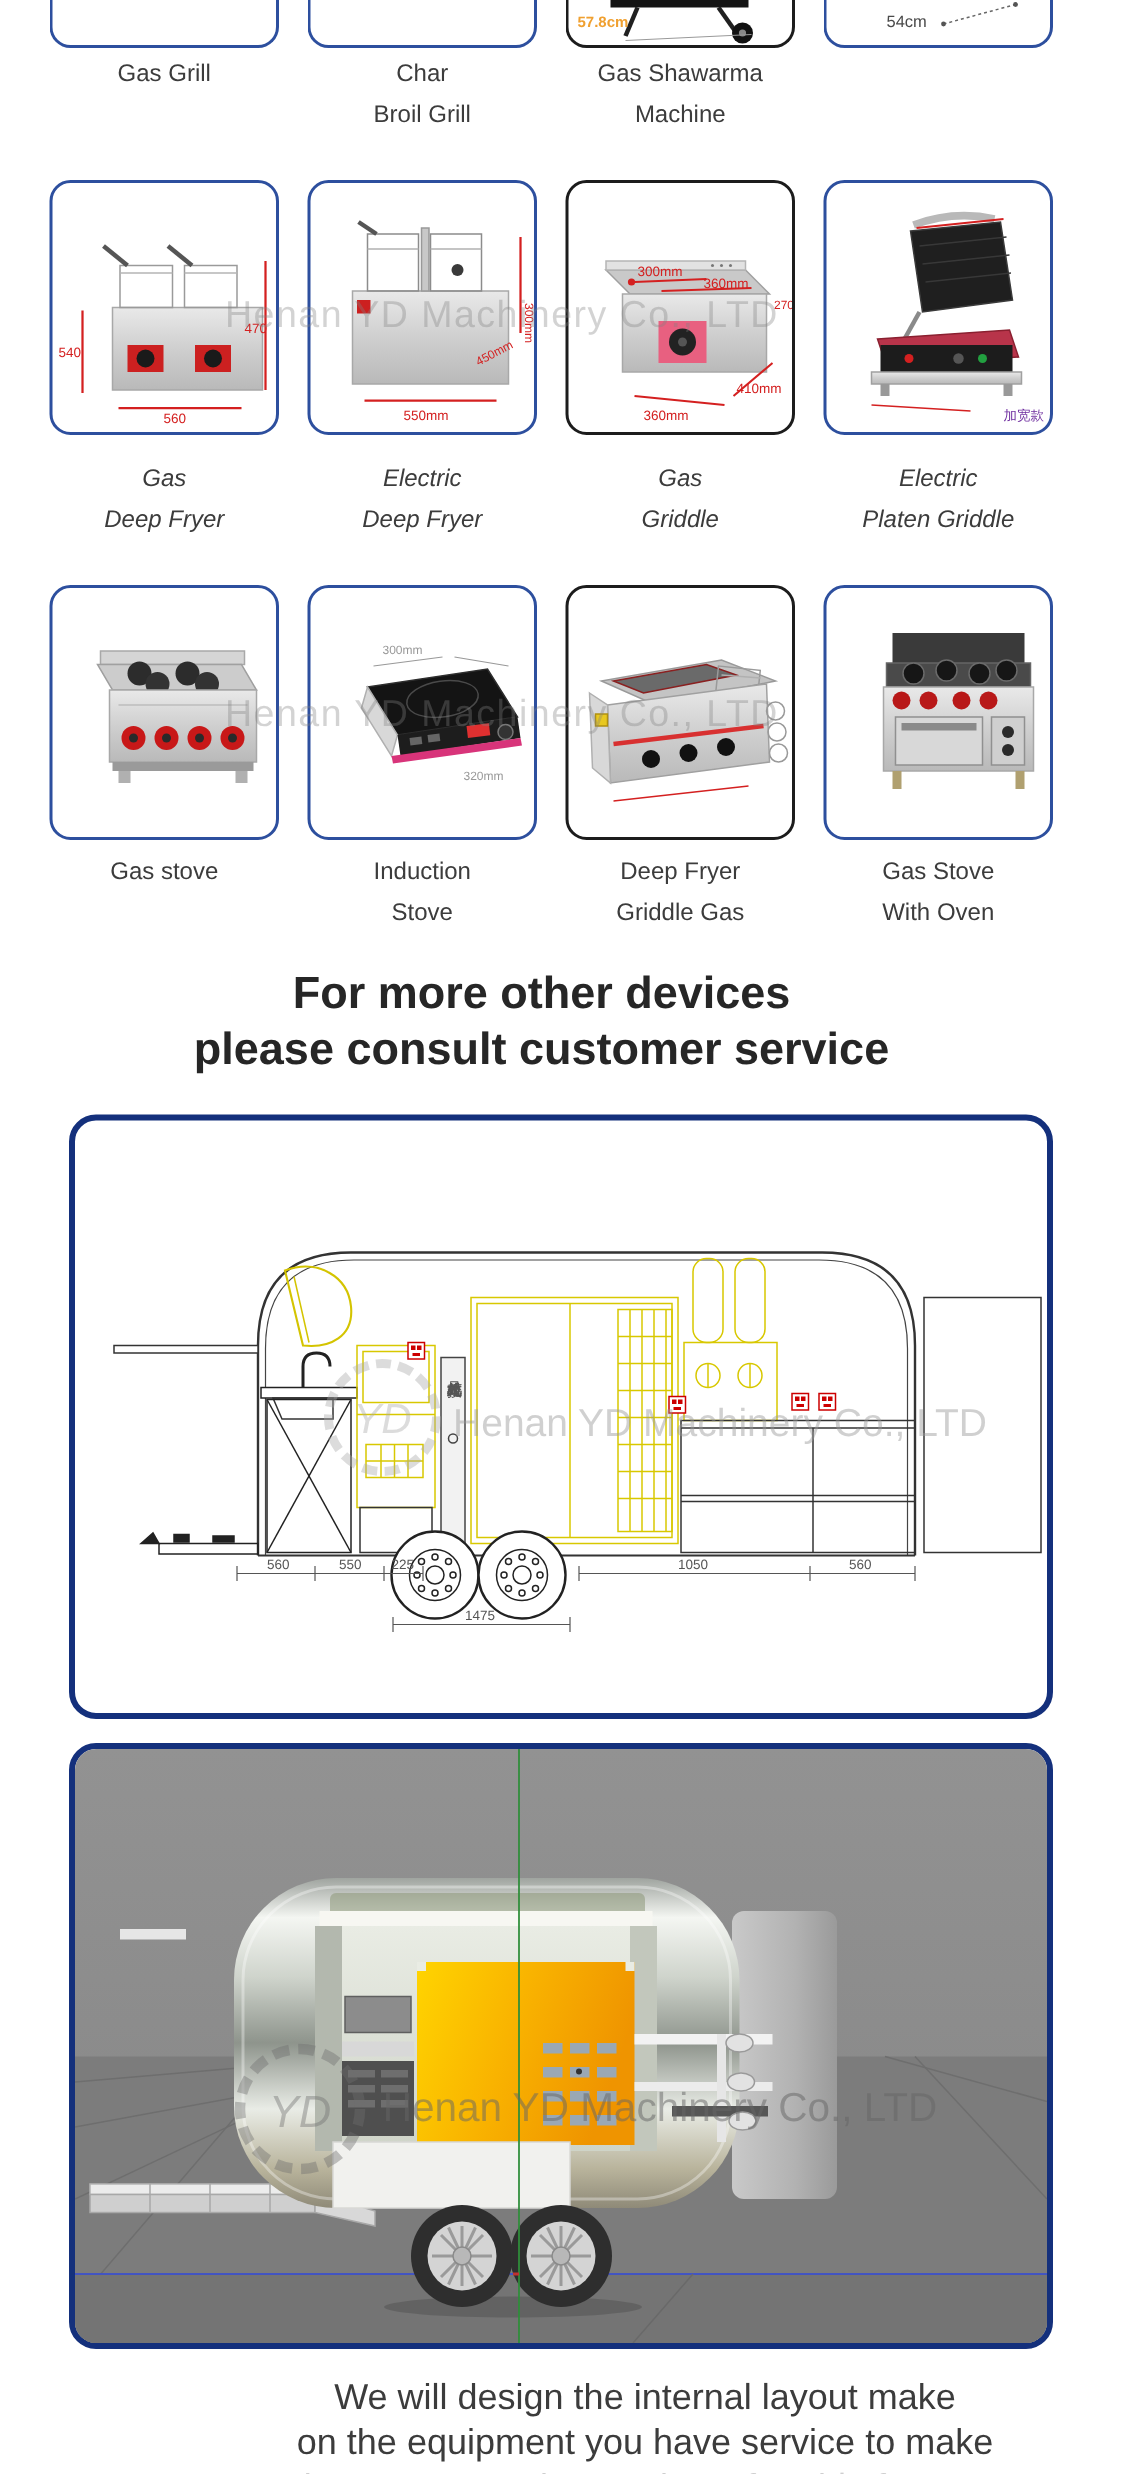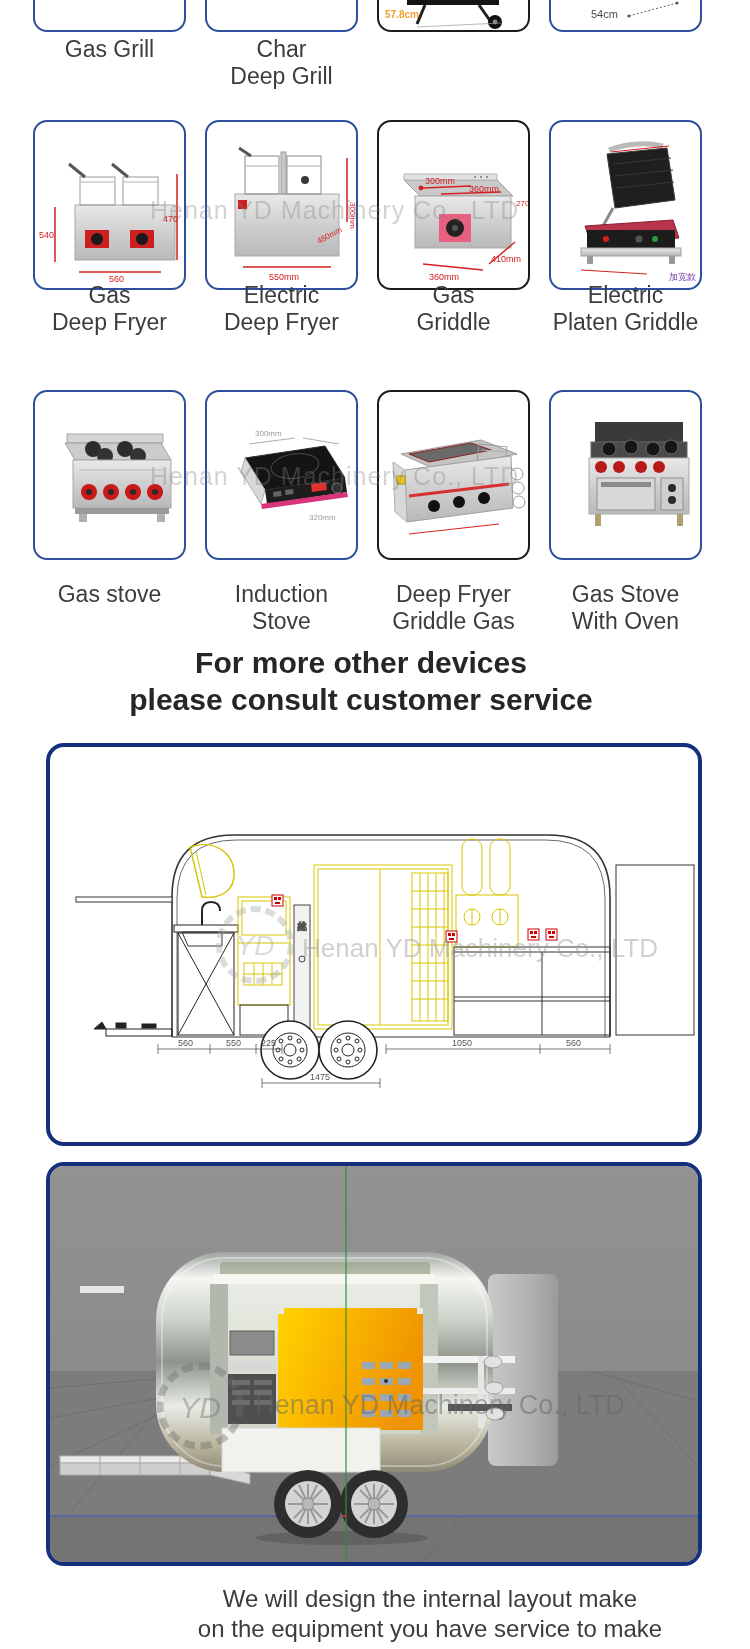--- a/index.html
+++ b/index.html
@@ -5,21 +5,21 @@
   html,body{margin:0;padding:0;}
   .page{position:relative;width:750px;height:1649px;background:#fff;overflow:hidden;
         font-family:"Liberation Sans",sans-serif;color:#3f3f3f;}
   .cardrow{position:absolute;left:33px;display:flex;gap:19px;}
   .card{width:153px;height:170px;border:2px solid #2d4f9e;border-radius:14px;position:relative;
         background:#fff;box-sizing:border-box;overflow:hidden;}
   .card.black{border-color:#1c1c1c;}
   .card.stub{height:32px;border-top:none;border-radius:0 0 14px 14px;}
   .labelrow{position:absolute;left:33px;display:flex;gap:19px;}
   .plabel{width:153px;display:flex;justify-content:center;}
-  .plabel span{white-space:pre;text-align:center;font-size:23px;line-height:27px;color:#3c3c3c;}
+  .plabel span{white-space:pre;text-align:center;font-size:16px;line-height:27px;color:#3c3c3c;}
   .wm{position:absolute;font-size:25px;color:rgba(130,130,130,0.35);letter-spacing:1px;
       pointer-events:none;white-space:nowrap;}
   .heading{position:absolute;left:0;width:750px;text-align:center;font-weight:bold;
            font-size:30px;line-height:37px;color:#262626;transform:translateX(-14px);}
   .frame{position:absolute;left:46px;width:656px;border:4px solid #14307c;border-radius:18px;
          box-sizing:border-box;background:#fff;overflow:hidden;}
   .footer{position:absolute;left:130px;width:600px;text-align:center;
           font-size:24px;line-height:30px;color:#3c3c3c;}
   svg{display:block;}
 </style>
@@ -50,21 +50,25 @@
         <text x="40" y="18" font-size="11" fill="#4a4a4a">54cm</text>
       </svg>
     </div>
   </div>
   <div class="labelrow" style="top:36px;">
     <div class="plabel">
         <span>Gas Grill</span>
       </div>
     <div class="plabel">
         <span>Char
-Deep Grill</span>
+Broil Grill</span>
+      </div>
+    <div class="plabel">
+        <span>Gas Shawarma
+Machine</span>
       </div>
   </div>
 
   <div class="cardrow" style="top:120px;">
 
     <div class="card">
       <svg width="149" height="166" viewBox="0 0 149 166">
         <defs>
             <linearGradient id="st1" x1="0" y1="0" x2="0" y2="1">
           <stop offset="0" stop-color="#e9e9e9"></stop>
@@ -150,21 +154,21 @@
           <circle cx="104" cy="117" r="3" fill="#22a040"></circle>
         <rect x="30" y="126" width="100" height="8" fill="url(#st1)" stroke="#a0a0a0"></rect>
         <rect x="36" y="134" width="6" height="8" fill="#999"></rect>
           <rect x="118" y="134" width="6" height="8" fill="#999"></rect>
         <line x1="60" y1="30" x2="118" y2="24" stroke="#d42020" stroke-width="1.2"></line>
         <line x1="30" y1="148" x2="96" y2="152" stroke="#d42020" stroke-width="1"></line>
         <text x="118" y="158" font-size="9" fill="#7030a0">加宽款</text>
       </svg>
     </div>
   </div>
-  <div class="labelrow" style="top:282px;">
+  <div class="labelrow" style="top:306px;font-style:italic;">
     <div class="plabel">
         <span>Gas
 Deep Fryer</span>
       </div>
     <div class="plabel">
         <span>Electric
 Deep Fryer</span>
       </div>
     <div class="plabel">
         <span>Gas
@@ -257,21 +261,21 @@
         <rect x="46" y="86" width="58" height="32" fill="#d8d8d8" stroke="#909090"></rect>
         <rect x="50" y="90" width="50" height="5" fill="#8a8a8a"></rect>
         <rect x="110" y="86" width="22" height="32" fill="#cfcfcf" stroke="#909090"></rect>
         <circle cx="121" cy="96" r="4" fill="#2a2a2a"></circle>
           <circle cx="121" cy="108" r="4" fill="#2a2a2a"></circle>
         <rect x="44" y="122" width="6" height="12" fill="#b0a070"></rect>
           <rect x="126" y="122" width="6" height="12" fill="#b0a070"></rect>
       </svg>
     </div>
   </div>
-  <div class="labelrow" style="top:581px;">
+  <div class="labelrow" style="top:568px;">
     <div class="plabel">
         <span>Gas stove</span>
       </div>
     <div class="plabel">
         <span>Induction
 Stove</span>
       </div>
     <div class="plabel">
         <span>Deep Fryer
 Griddle Gas</span>

